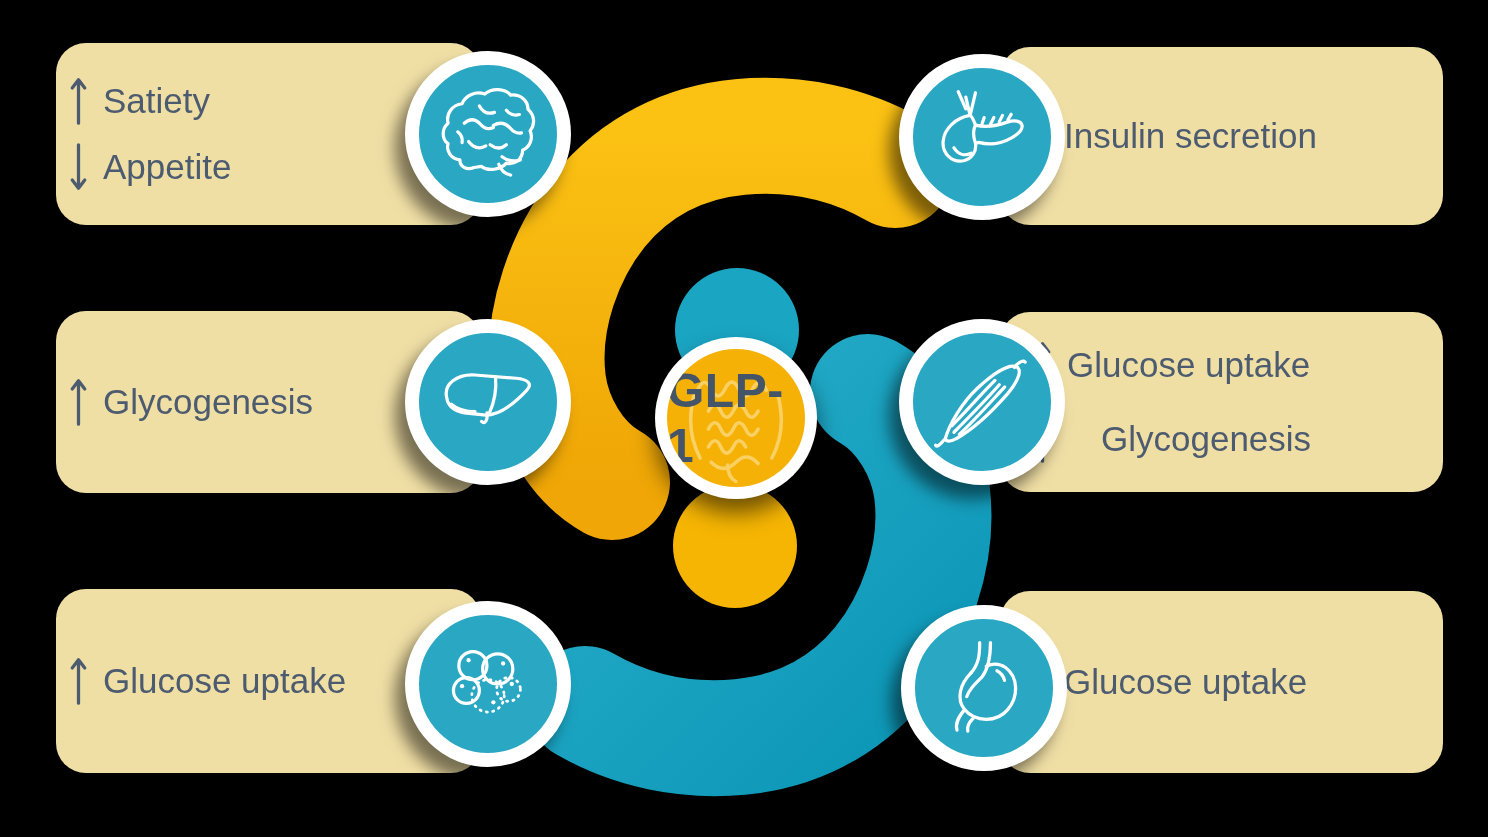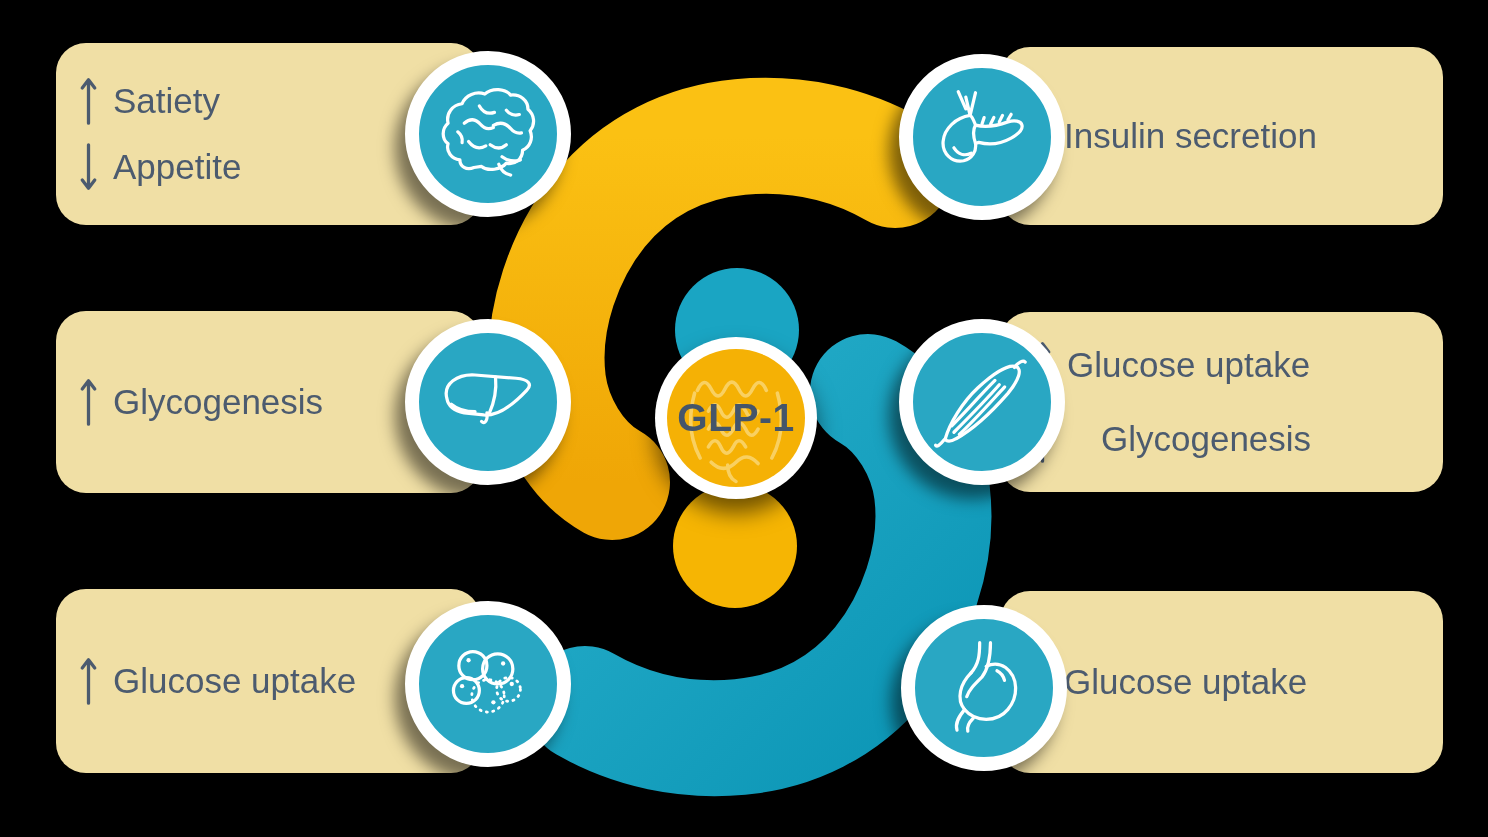--- a/index.html
+++ b/index.html
@@ -6,21 +6,21 @@
   .stage{position:relative;width:1488px;height:837px;background:#000;overflow:hidden;
          font-family:"Liberation Sans",sans-serif;}
   .stage svg.scene{position:absolute;inset:0;}
   .arm{fill:none;stroke-linecap:round;}
   .arm-gold{stroke:url(#gradGold);filter:drop-shadow(-8px 12px 9px rgba(0,0,0,.5));}
   .arm-teal{stroke:url(#gradTeal);filter:drop-shadow(-8px 12px 9px rgba(0,0,0,.5));}
   .dot{filter:drop-shadow(-4px 9px 8px rgba(0,0,0,.45));}
   
   .card{position:absolute;background:#F0DFA5;border-radius:30px;
         display:flex;flex-direction:column;justify-content:center;
-        padding-left:23px;box-sizing:border-box;
+        padding-left:13px;box-sizing:border-box;
         box-shadow:4px 10px 22px rgba(0,0,0,.45);}
   .line{display:flex;align-items:center;}
   .arrow{width:19px;height:54px;flex:0 0 auto;margin-right:15px;}
   .arrow path{stroke:#4C5B6F;stroke-width:3.4;fill:none;stroke-linecap:round;stroke-linejoin:round;}
   .txt{font-size:35px;line-height:1.55;color:#4C5B6F;}
   #card-tl{left:56px;top:43px;width:425px;height:182px;gap:12px;}
   #card-ml{left:56px;top:311px;width:425px;height:182px;}
   #card-bl{left:56px;top:589px;width:425px;height:184px;gap:6px;}
   #card-tr{left:1000px;top:47px;width:443px;height:178px;gap:4px;padding-left:30px;}
   #card-mr{left:1000px;top:312px;width:443px;height:180px;gap:20px;padding-left:33px;}
@@ -41,21 +41,21 @@
   #icon-muscle{left:899px;top:319px;}
   #icon-adipose{left:405px;top:601px;}
   #icon-stomach{left:901px;top:605px;}
   
   .center-badge{position:absolute;left:655px;top:337px;width:162px;height:162px;border-radius:50%;
                 background:#fff;display:flex;align-items:center;justify-content:center;
                 box-shadow:0 14px 22px rgba(0,0,0,.55);}
   .center-inner{position:relative;width:138px;height:138px;border-radius:50%;background:#F5B105;
                 display:flex;align-items:center;justify-content:center;overflow:hidden;}
   .center-inner svg{position:absolute;inset:0;width:100%;height:100%;}
-  .center-label{position:relative;font-size:39px;font-weight:bold;color:#44556A;letter-spacing:.5px;}
+  .center-label{position:relative;font-size:48px;font-weight:bold;color:#44556A;letter-spacing:.5px;}
 </style>
 </head>
 <body>
 
 <div class="stage">
 
   <svg class="scene" viewBox="0 0 1488 837">
     <defs>
       <linearGradient id="gradGold" x1="0" y1="0" x2="0" y2="1">
         <stop offset="0" stop-color="#FBC113"></stop>

